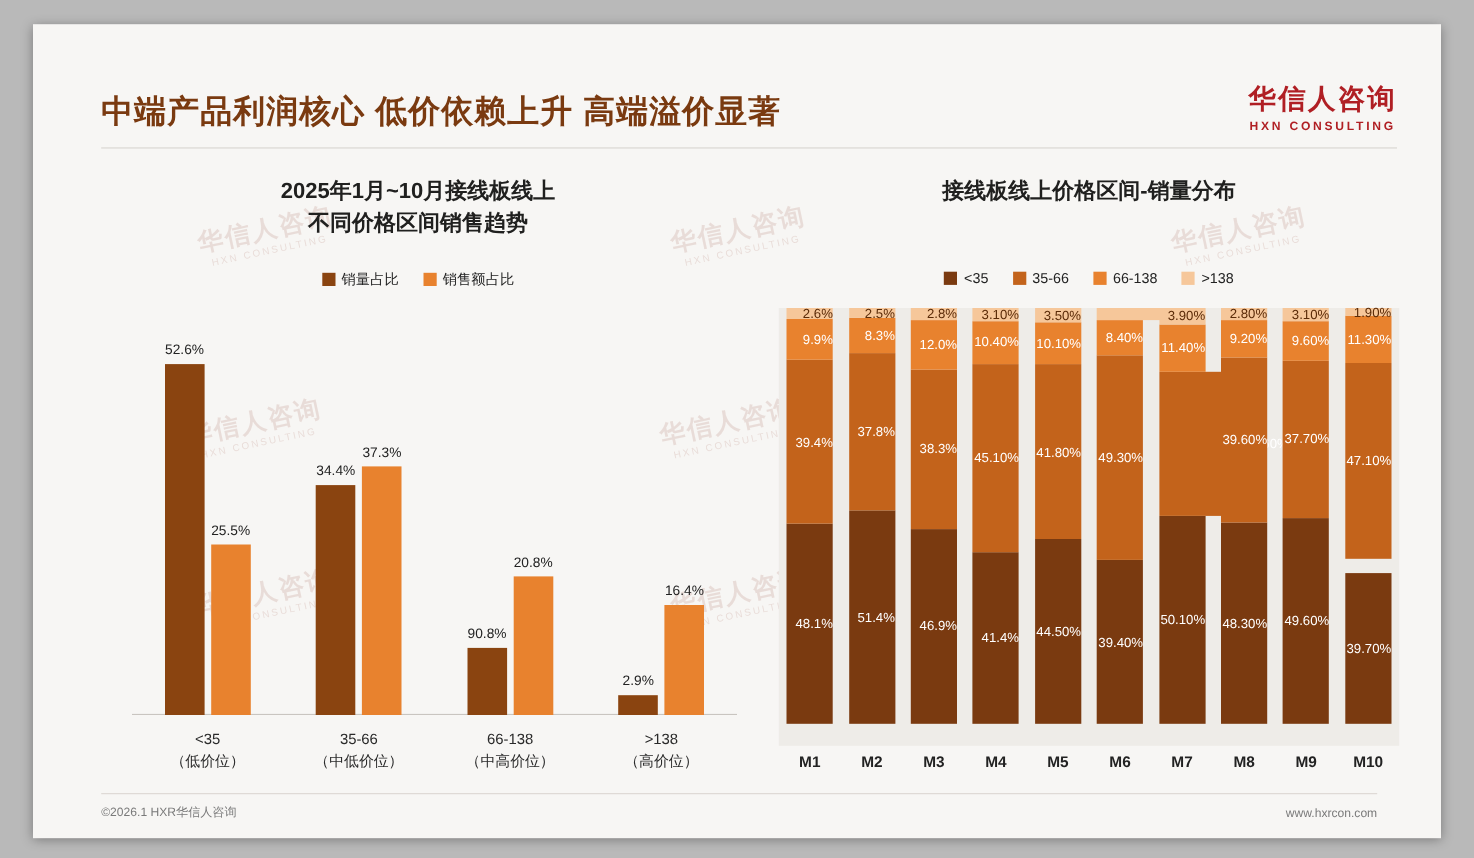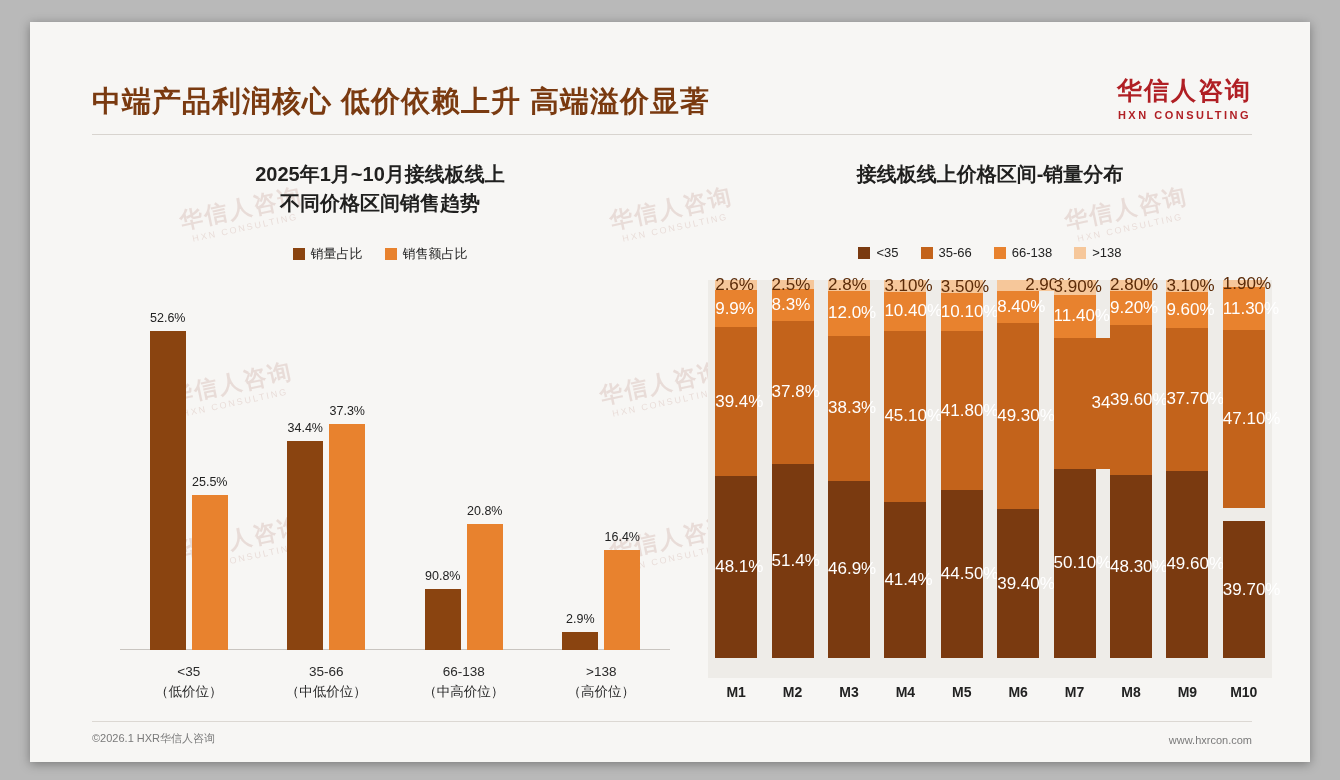--- a/index.html
+++ b/index.html
@@ -9,21 +9,21 @@
     font-family:"Liberation Sans","DejaVu Sans",sans-serif;
     overflow:hidden;
   }
   .slide{
     position:absolute;left:30px;top:22px;width:1280px;height:740px;
     background:#f7f6f4;
     box-shadow:0 2px 10px rgba(0,0,0,.35);
   }
   
   .header{
-    position:absolute;left:0;top:0;width:100%;height:98px;
+    position:absolute;left:0;top:0;width:100%;height:98px;padding-left:18px;
   }
   .title{
     position:absolute;left:62px;top:60px;
     font-size:29px;font-weight:bold;color:#7a3a10;
     letter-spacing:1px;white-space:nowrap;
   }
   .logo{
     position:absolute;right:58px;top:56px;text-align:center;
   }
   .logo-cn{
@@ -85,22 +85,22 @@
     color:#222;
   }
   .cat-label{
     position:absolute;text-align:center;font-size:13.5px;color:#2a2a2a;
     line-height:1.5;width:120px;
   }
   
   .stack{position:absolute;bottom:0;}
   .seg{position:absolute;width:100%;}
   .seg-label{
-    position:absolute;width:100%;text-align:left;color:#fff;
-    font-size:17px;top:50%;transform:translateY(-50%);
+    position:absolute;width:100%;text-align:right;color:#fff;
+    font-size:12px;top:50%;transform:translateY(-50%);
     white-space:nowrap;
   }
   .seg-label.dark{color:#5b2b08;}
   .xtick{
     position:absolute;text-align:center;font-size:14px;color:#222;
     font-weight:bold;width:60px;
   }
   .right-plot-bg{
     position:absolute;background:#eeece8;
   }

